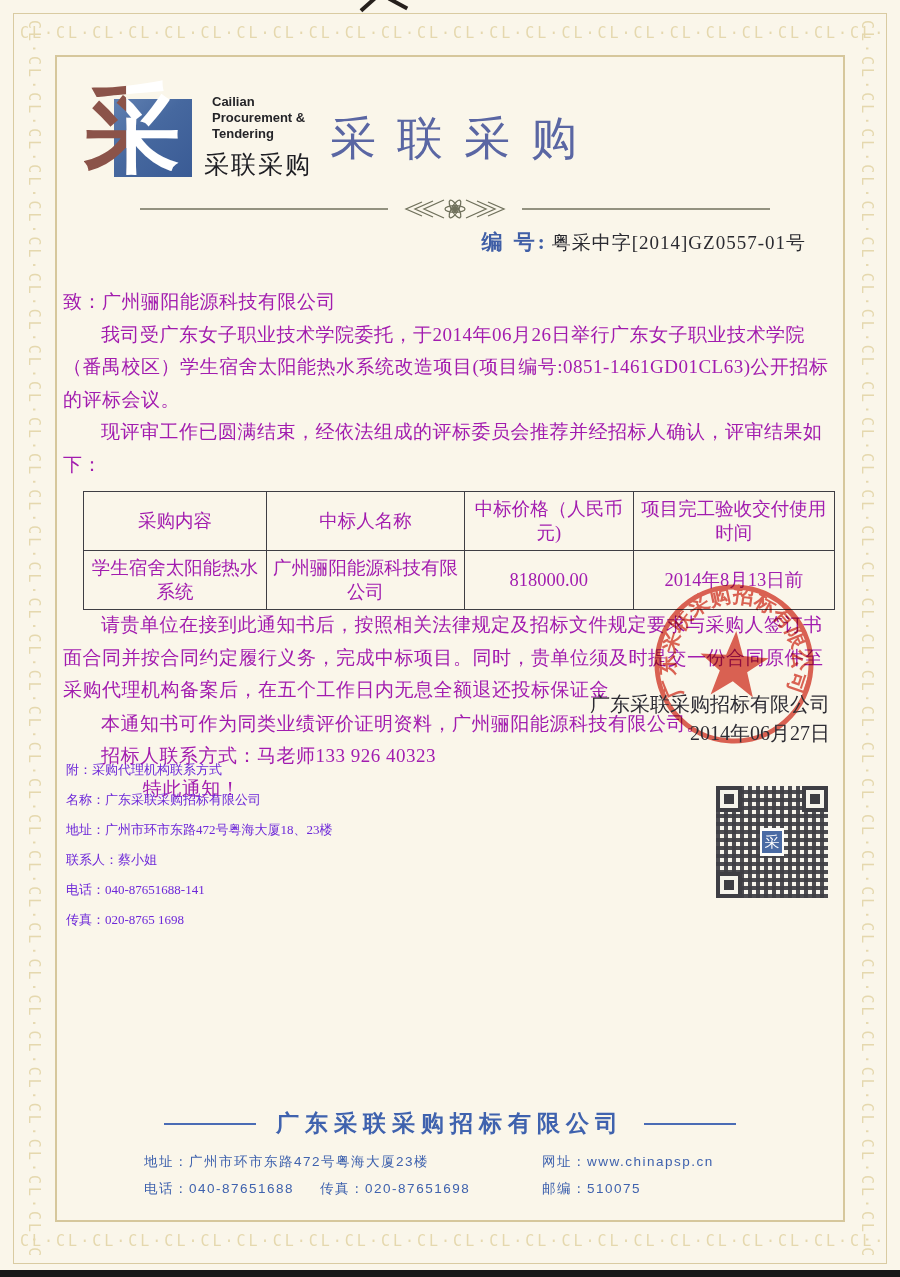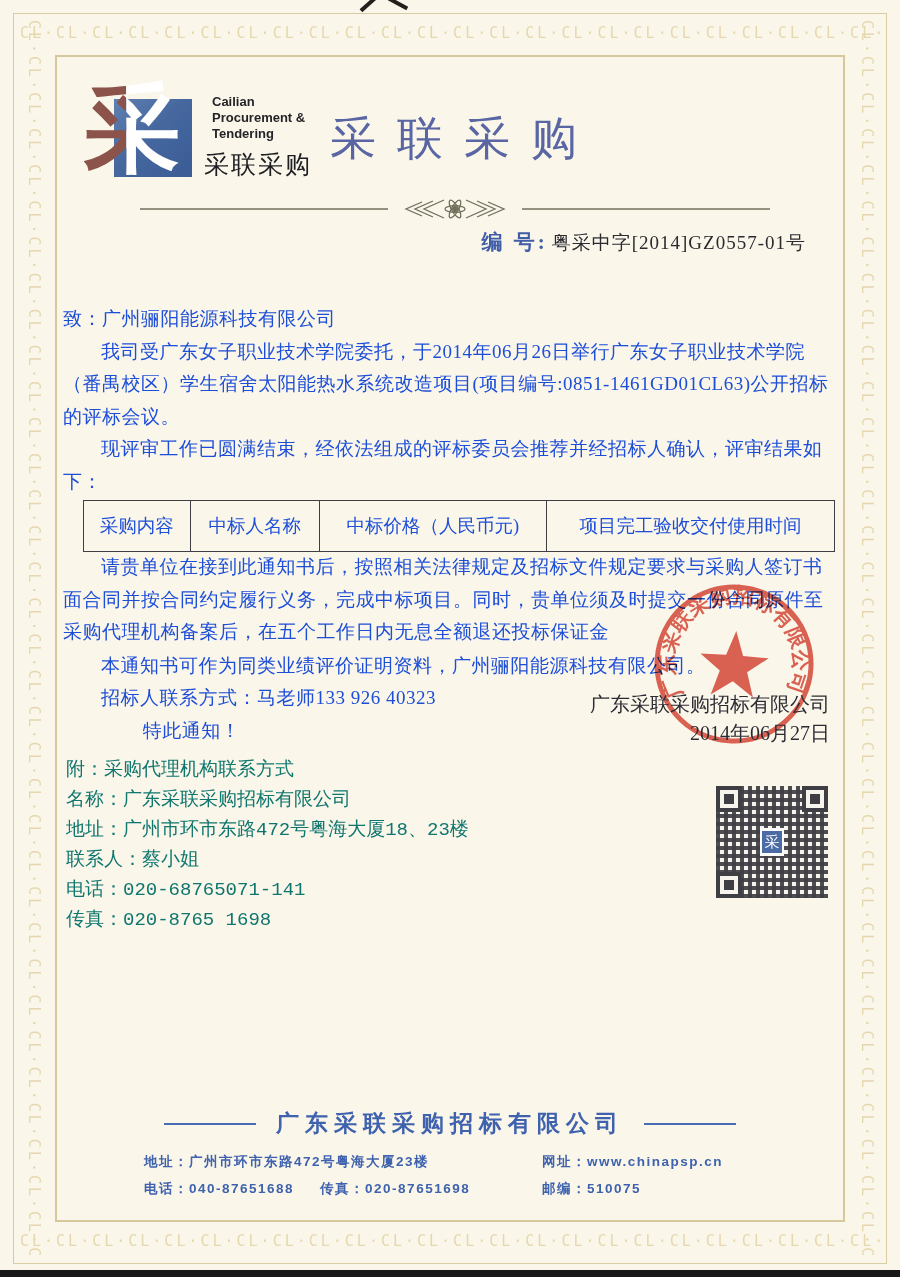--- a/index.html
+++ b/index.html
@@ -37,44 +37,44 @@
 
   
   .doc-title{position:absolute;left:330px;top:108px;font-size:46px;color:#5a66a3;
       letter-spacing:21px;white-space:nowrap;}
   .divider{position:absolute;left:138px;top:196px;width:634px;height:26px;}
   .refline{position:absolute;left:0;right:94px;top:228px;text-align:right;white-space:nowrap;padding-left:21px;}
   .ref-label{color:#3f5ea6;font-weight:bold;font-size:21px;letter-spacing:3px;}
   .ref-value{color:#2a2a30;font-size:19px;letter-spacing:1px;}
 
   
-  .content{position:absolute;left:63px;top:303px;width:778px;color:#1d4ed8;
+  .content{position:absolute;left:63px;top:286px;width:778px;color:#a21caf;
       font-size:19px;line-height:32.5px;letter-spacing:0.5px;}
   .content p{margin:0;}
   .ind{text-indent:2em;}
   .p1{margin-top:7px;}
   .p3{margin-top:19px;font-family:Liberation Mono, monospace;}
   .p6{text-indent:4.2em;}
 
-  table.award{border-collapse:collapse;margin:2px 0 0 20px;width:752px;
+  table.award{border-collapse:collapse;margin:10px 0 0 20px;width:752px;
       font-size:18.5px;line-height:24px;letter-spacing:0;}
   table.award td{border:1.8px solid #3f3e44;text-align:center;vertical-align:middle;padding:5px 6px;}
   tr.hd td{height:40px;}
   tr.dt td{height:48px;}
 
   
   .seal{position:absolute;left:648px;top:578px;width:172px;height:172px;
       opacity:.85;mix-blend-mode:multiply;transform:rotate(4deg);}
   .seal text{font-size:21px;font-weight:bold;fill:#d9493b;}
 
   .signature{position:absolute;right:70px;top:690px;text-align:right;
       font-size:20px;line-height:29px;color:#2c2b33;}
 
   
-  .attach{position:absolute;left:66px;top:755px;font-size:19px;line-height:30px;color:#0f766e;font-family:Liberation Mono, monospace;}
+  .attach{position:absolute;left:66px;top:755px;font-size:13px;line-height:30px;color:#6d28d9;}
   .attach div{white-space:nowrap;}
 
   
   .qr{position:absolute;left:716px;top:786px;width:112px;height:112px;background:#f6f4ec;
       background-image:
         repeating-linear-gradient(0deg, rgba(62,62,68,.92) 0 4px, transparent 4px 8px),
         repeating-linear-gradient(90deg, rgba(62,62,68,.92) 0 4px, #f6f4ec 4px 8px);}
   .finder{position:absolute;width:18px;height:18px;border:4px solid #3e3e44;background:#f6f4ec;}
   .finder::after{content:"";position:absolute;left:4px;top:4px;width:10px;height:10px;background:#3e3e44;}
   .f-tl{left:0;top:0;} .f-tr{right:0;top:0;} .f-bl{left:0;bottom:0;}
@@ -84,21 +84,21 @@
       line-height:22px;text-align:center;}
 
   
   .footer{position:absolute;left:0;right:0;top:1108px;color:#3f62ae;
       font-family:"Liberation Sans",sans-serif;}
   .f-title-row{display:flex;align-items:center;justify-content:center;gap:20px;}
   .f-rule{width:92px;height:2px;background:#4a6cb5;}
   .f-company{font-size:23px;font-weight:bold;letter-spacing:6px;white-space:nowrap;}
   .f-info{margin:14px auto 0 auto;width:612px;display:grid;
       grid-template-columns:398px auto;row-gap:9px;
-      font-size:13.5px;font-weight:bold;letter-spacing:1.5px;white-space:nowrap;}
+      font-size:13.5px;font-weight:normal;letter-spacing:1.5px;white-space:nowrap;}
   .gap{display:inline-block;width:26px;}
 </style>
 </head>
 <body>
 
 <div class="page">
 
   <div class="b-outer"></div>
   <div class="strip top">CL·CL·CL·CL·CL·CL·CL·CL·CL·CL·CL·CL·CL·CL·CL·CL·CL·CL·CL·CL·CL·CL·CL·CL·CL·CL·CL·CL·CL·CL·CL·CL·CL·CL·CL·CL·CL·CL·CL·CL·CL·CL·CL·CL·CL·CL·CL·CL·CL·CL·CL·CL·CL·CL·CL·CL·CL·CL·CL·CL·CL·CL·CL·CL·CL·CL·CL·CL·CL·CL·</div>
   <div class="strip bottom">CL·CL·CL·CL·CL·CL·CL·CL·CL·CL·CL·CL·CL·CL·CL·CL·CL·CL·CL·CL·CL·CL·CL·CL·CL·CL·CL·CL·CL·CL·CL·CL·CL·CL·CL·CL·CL·CL·CL·CL·CL·CL·CL·CL·CL·CL·CL·CL·CL·CL·CL·CL·CL·CL·CL·CL·CL·CL·CL·CL·CL·CL·CL·CL·CL·CL·CL·CL·CL·CL·</div>
@@ -152,20 +152,26 @@
     <p class="ind">现评审工作已圆满结束，经依法组成的评标委员会推荐并经招标人确认，评审结果如下：</p>
 
     <table class="award">
       <tbody>
         <tr class="hd">
           <td>采购内容</td>
           <td>中标人名称</td>
           <td>中标价格（人民币元)</td>
           <td>项目完工验收交付使用时间</td>
         </tr>
+        <tr class="dt">
+          <td>学生宿舍太阳能热水系统</td>
+          <td>广州骊阳能源科技有限公司</td>
+          <td>818000.00</td>
+          <td>2014年8月13日前</td>
+        </tr>
       </tbody>
     </table>
 
     <p class="ind p3">请贵单位在接到此通知书后，按照相关法律规定及招标文件规定要求与采购人签订书面合同并按合同约定履行义务，完成中标项目。同时，贵单位须及时提交一份合同原件至采购代理机构备案后，在五个工作日内无息全额退还投标保证金</p>
     <p class="ind">本通知书可作为同类业绩评价证明资料，广州骊阳能源科技有限公司。</p>
     <p class="ind">招标人联系方式：马老师133 926 40323</p>
     <p class="p6">特此通知！</p>
   </div>
 
   <svg class="seal" viewBox="0 0 172 172">
@@ -182,21 +188,21 @@
   <div class="signature">
     <div>广东采联采购招标有限公司</div>
     <div>2014年06月27日</div>
   </div>
 
   <div class="attach">
     <div>附：采购代理机构联系方式</div>
     <div>名称：广东采联采购招标有限公司</div>
     <div>地址：广州市环市东路472号粤海大厦18、23楼</div>
     <div>联系人：蔡小姐</div>
-    <div>电话：020-68765071-141</div>
+    <div>电话：040-87651688-141</div>
     <div>传真：020-8765 1698</div>
   </div>
 
   <div class="qr">
     <div class="finder f-tl"></div>
     <div class="finder f-tr"></div>
     <div class="finder f-bl"></div>
     <div class="qr-logo">
       <span>采</span>
     </div>

